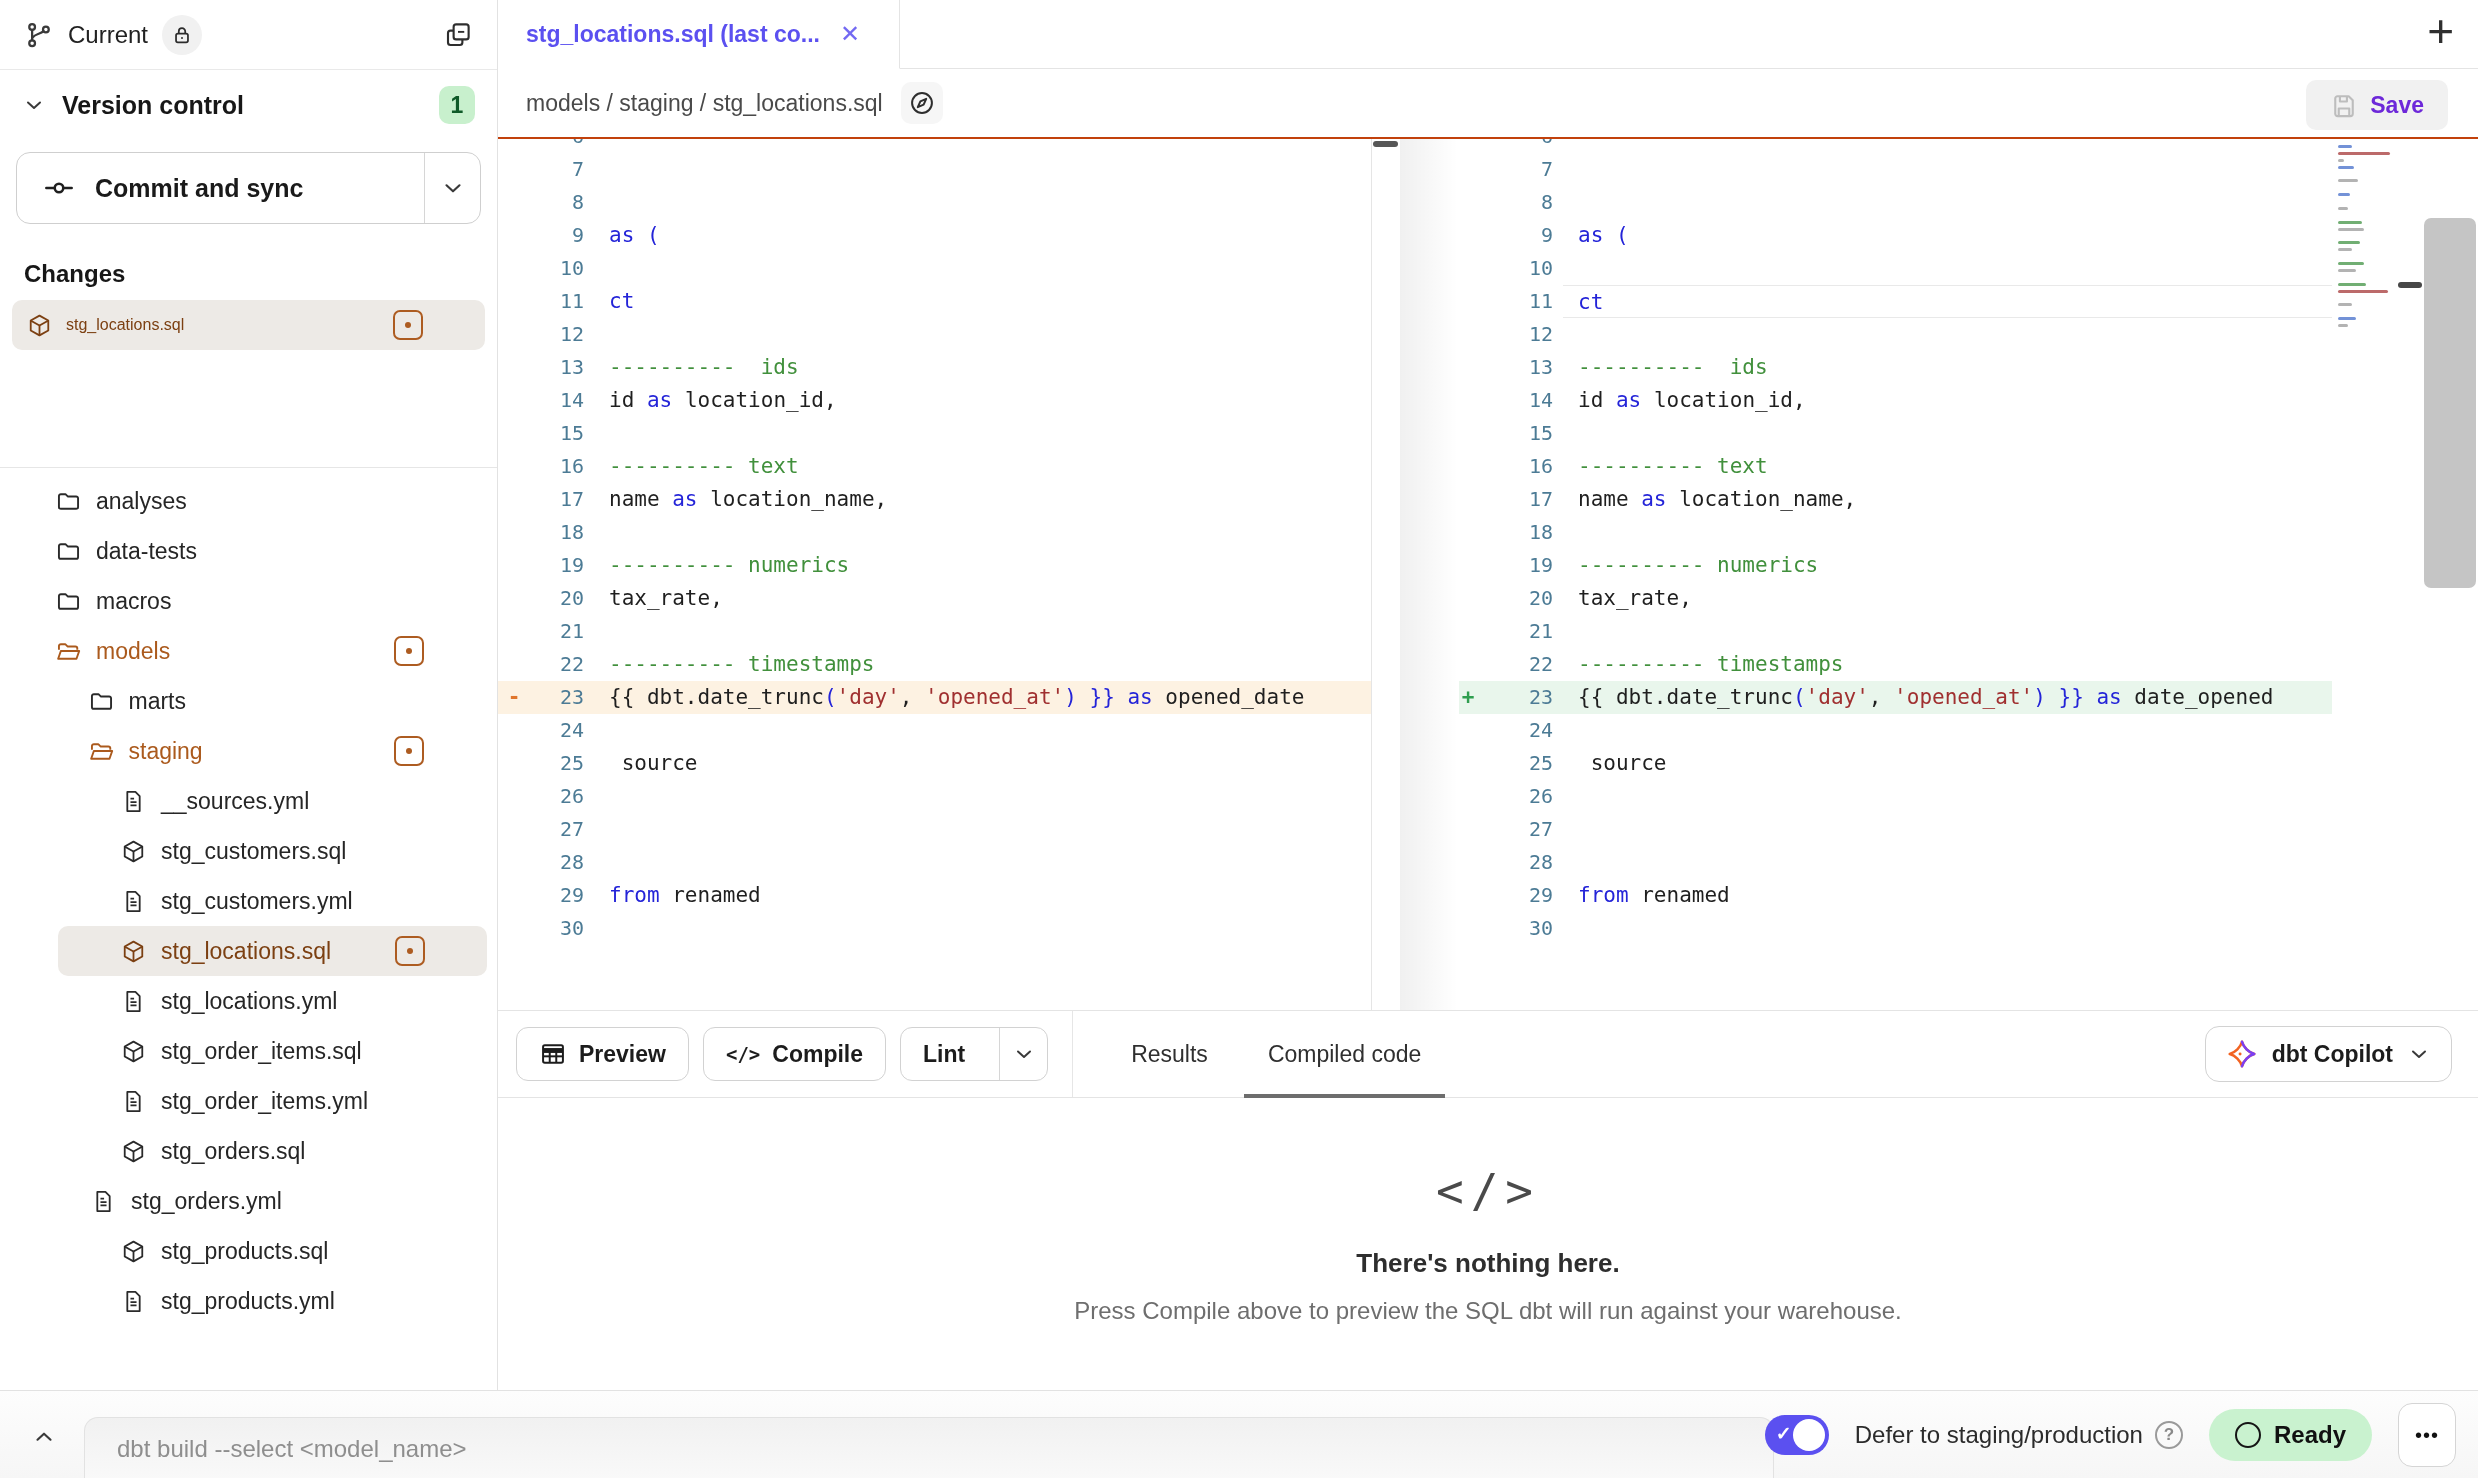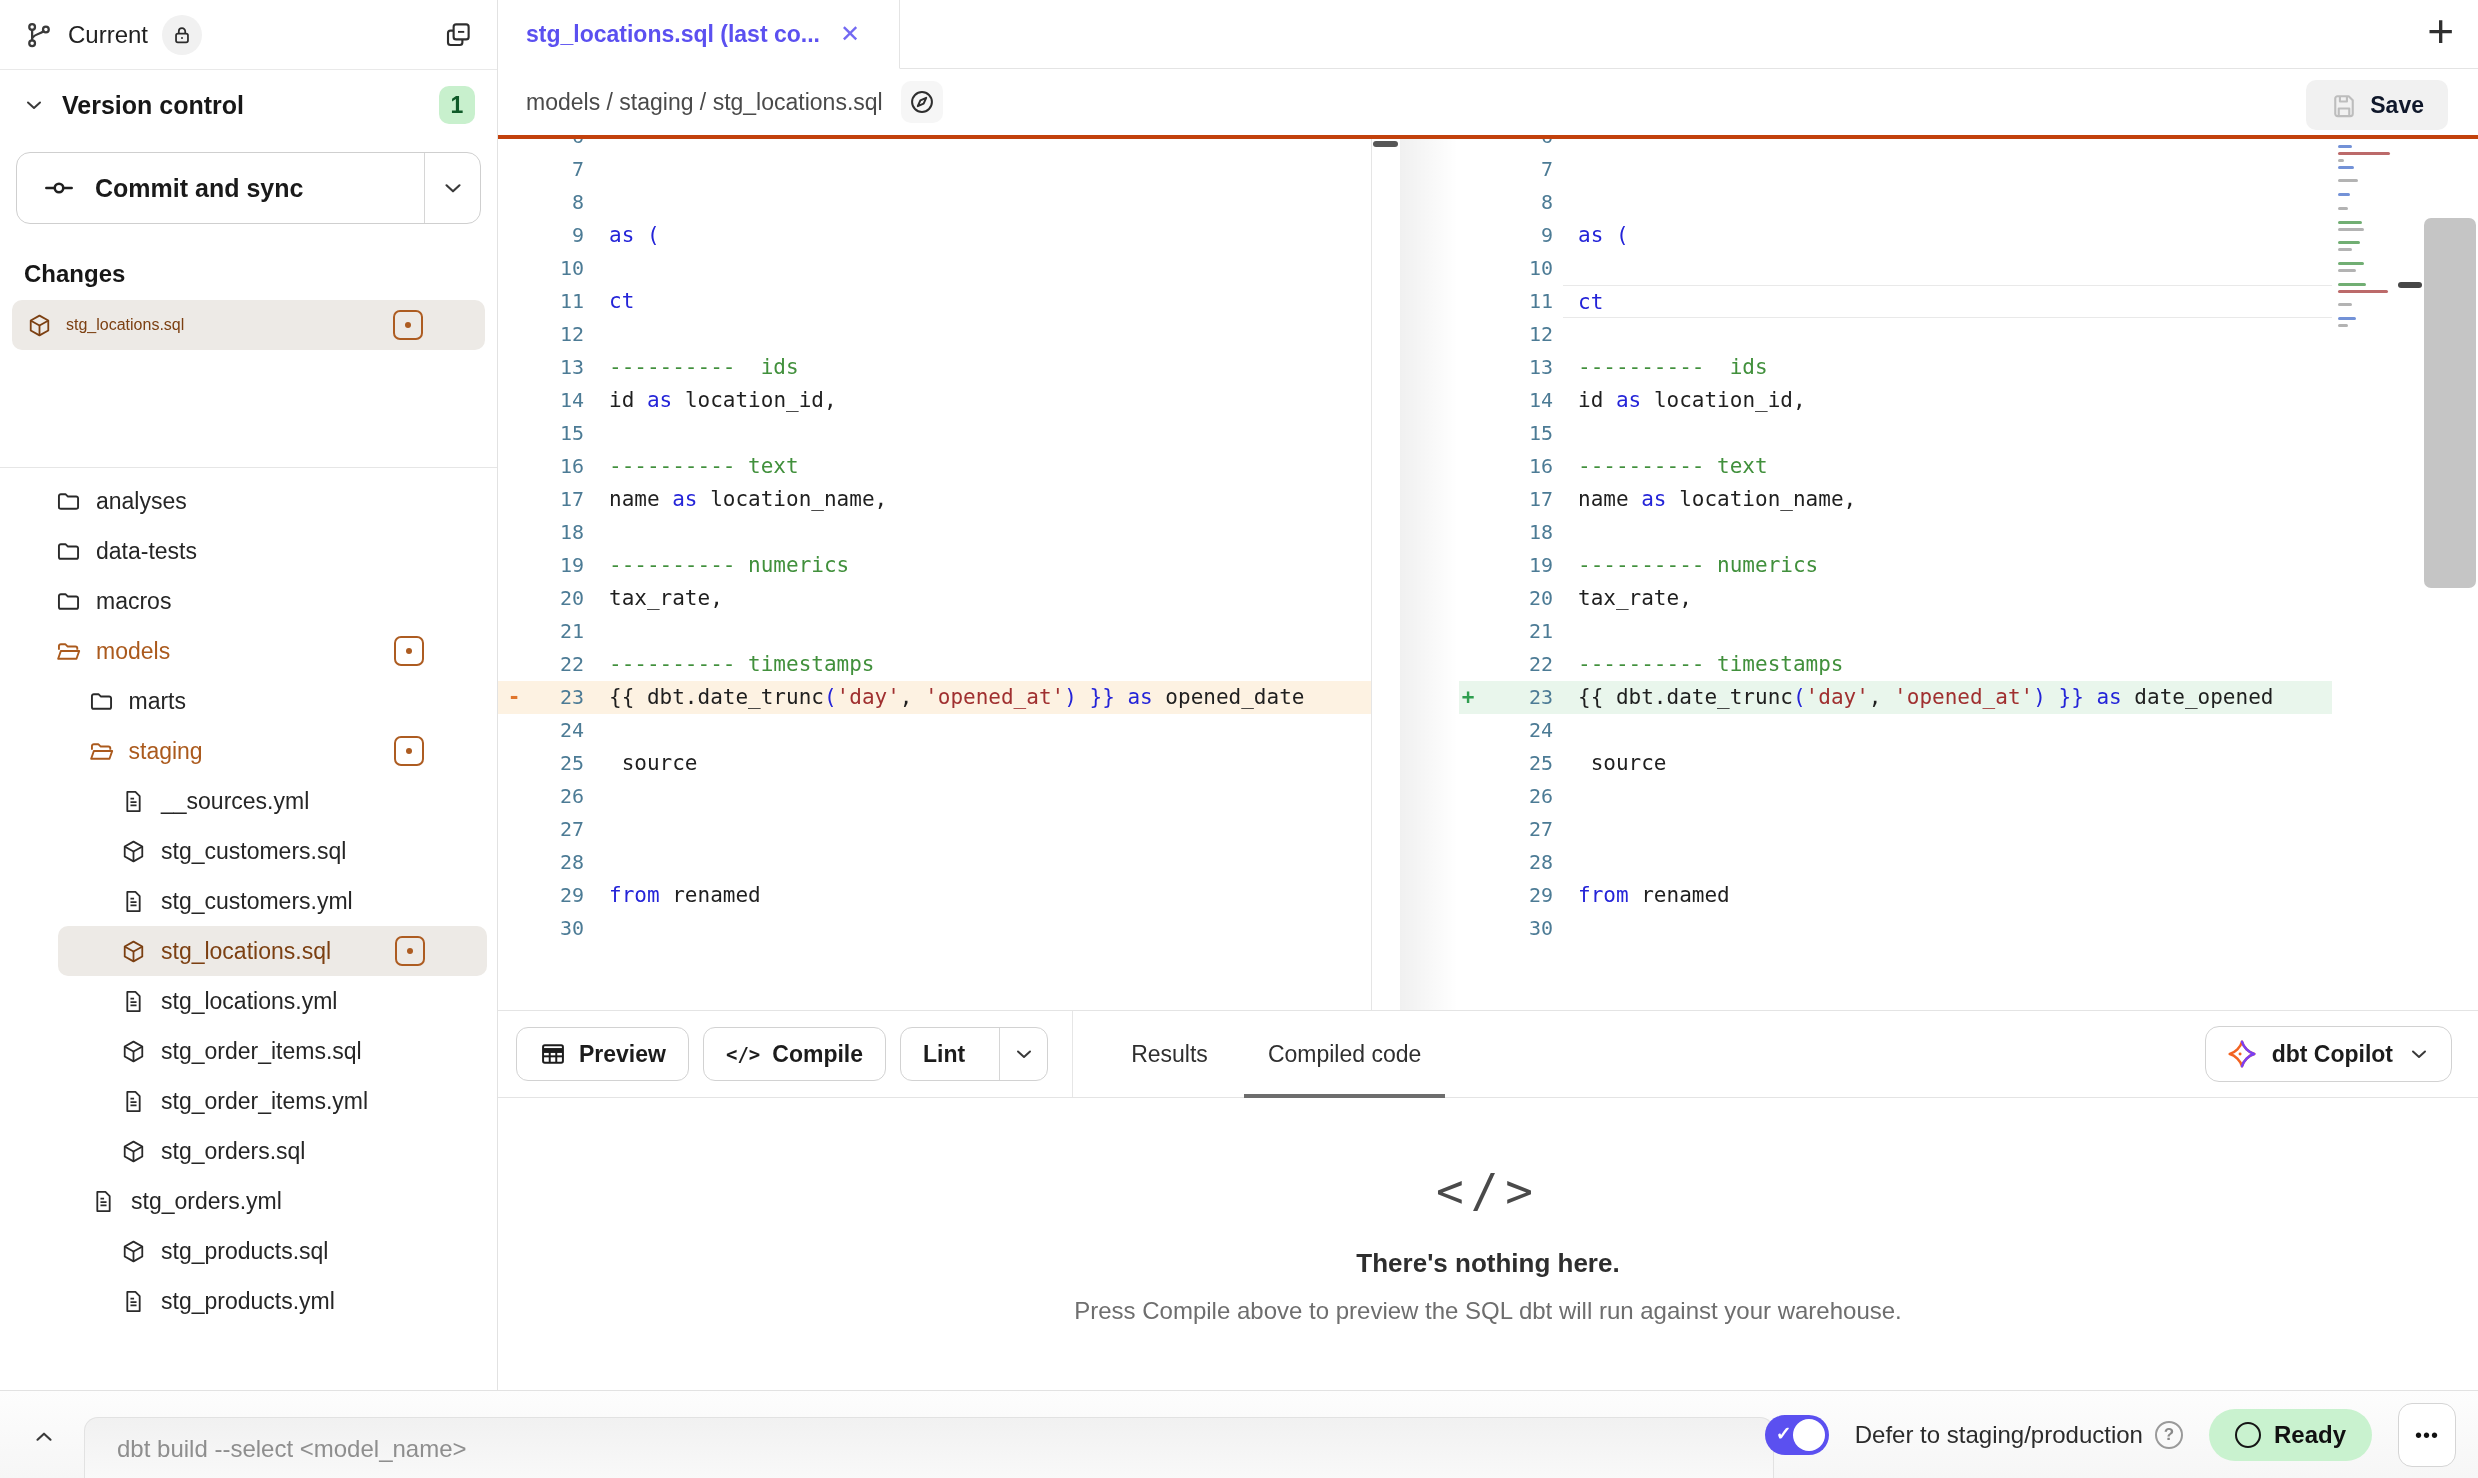--- a/index.html
+++ b/index.html
@@ -40,24 +40,24 @@
   .tree-row .ic{color:#2a2a2a;}
   .tree-label{white-space:nowrap;}
 
   
   #main{position:absolute;left:498px;top:0;right:0;bottom:88px;background:#fff;}
   #tabbar{height:69px;border-bottom:1px solid #e4e4e4;display:flex;position:relative;}
   .tab{width:402px;height:69px;background:#fff;border-right:1px solid #e4e4e4;display:flex;align-items:center;gap:20px;padding:8px 28px;margin-bottom:-1px;border-bottom:1px solid #fff;cursor:pointer;}
   .tab-label{font-size:23px;font-weight:600;color:#5b50f0;white-space:nowrap;overflow:hidden;}
   .tab-close{font-size:24px;color:#5b50f0;opacity:.85;cursor:pointer;}
   .new-tab{position:absolute;right:24px;top:8px;font-size:46px;font-weight:300;color:#2f2f2f;cursor:pointer;line-height:1;}
-  #crumbrow{height:70px;border-bottom:4px solid #c2410c;display:flex;align-items:center;gap:18px;padding:0 28px;position:relative;}
+  #crumbrow{height:70px;border-bottom:2px solid #c2410c;display:flex;align-items:center;gap:18px;padding:0 28px;position:relative;}
   .crumb{font-size:23px;color:#4a4a4a;}
   .lineage-btn{width:42px;height:42px;border-radius:10px;background:#f6f6f6;display:flex;align-items:center;justify-content:center;cursor:pointer;}
-  .save-btn{position:absolute;right:30px;top:11px;height:50px;border-radius:10px;background:#f1f1f1;color:#0f172a;display:flex;align-items:center;gap:12px;padding:0 24px;font-size:23px;font-weight:600;cursor:default;}
+  .save-btn{position:absolute;right:30px;top:11px;height:50px;border-radius:10px;background:#f1f1f1;color:#6d28d9;display:flex;align-items:center;gap:12px;padding:0 24px;font-size:23px;font-weight:600;cursor:default;}
 
   
   #editor{position:absolute;top:139px;left:0;width:1980px;height:871px;overflow:hidden;background:#fff;}
   .pane{position:absolute;top:0;bottom:0;overflow:hidden;}
   .pane-left{left:0;width:873px;}
   .pane-right{left:961px;width:873px;}
   .pane-inner{margin-top:-19px;}
   .crow{display:flex;height:33px;font-family:"DejaVu Sans Mono",monospace;font-size:21px;line-height:33px;white-space:pre;}
   .mk{text-align:center;font-weight:700;}
   .pane-left .mk{width:32px;}

